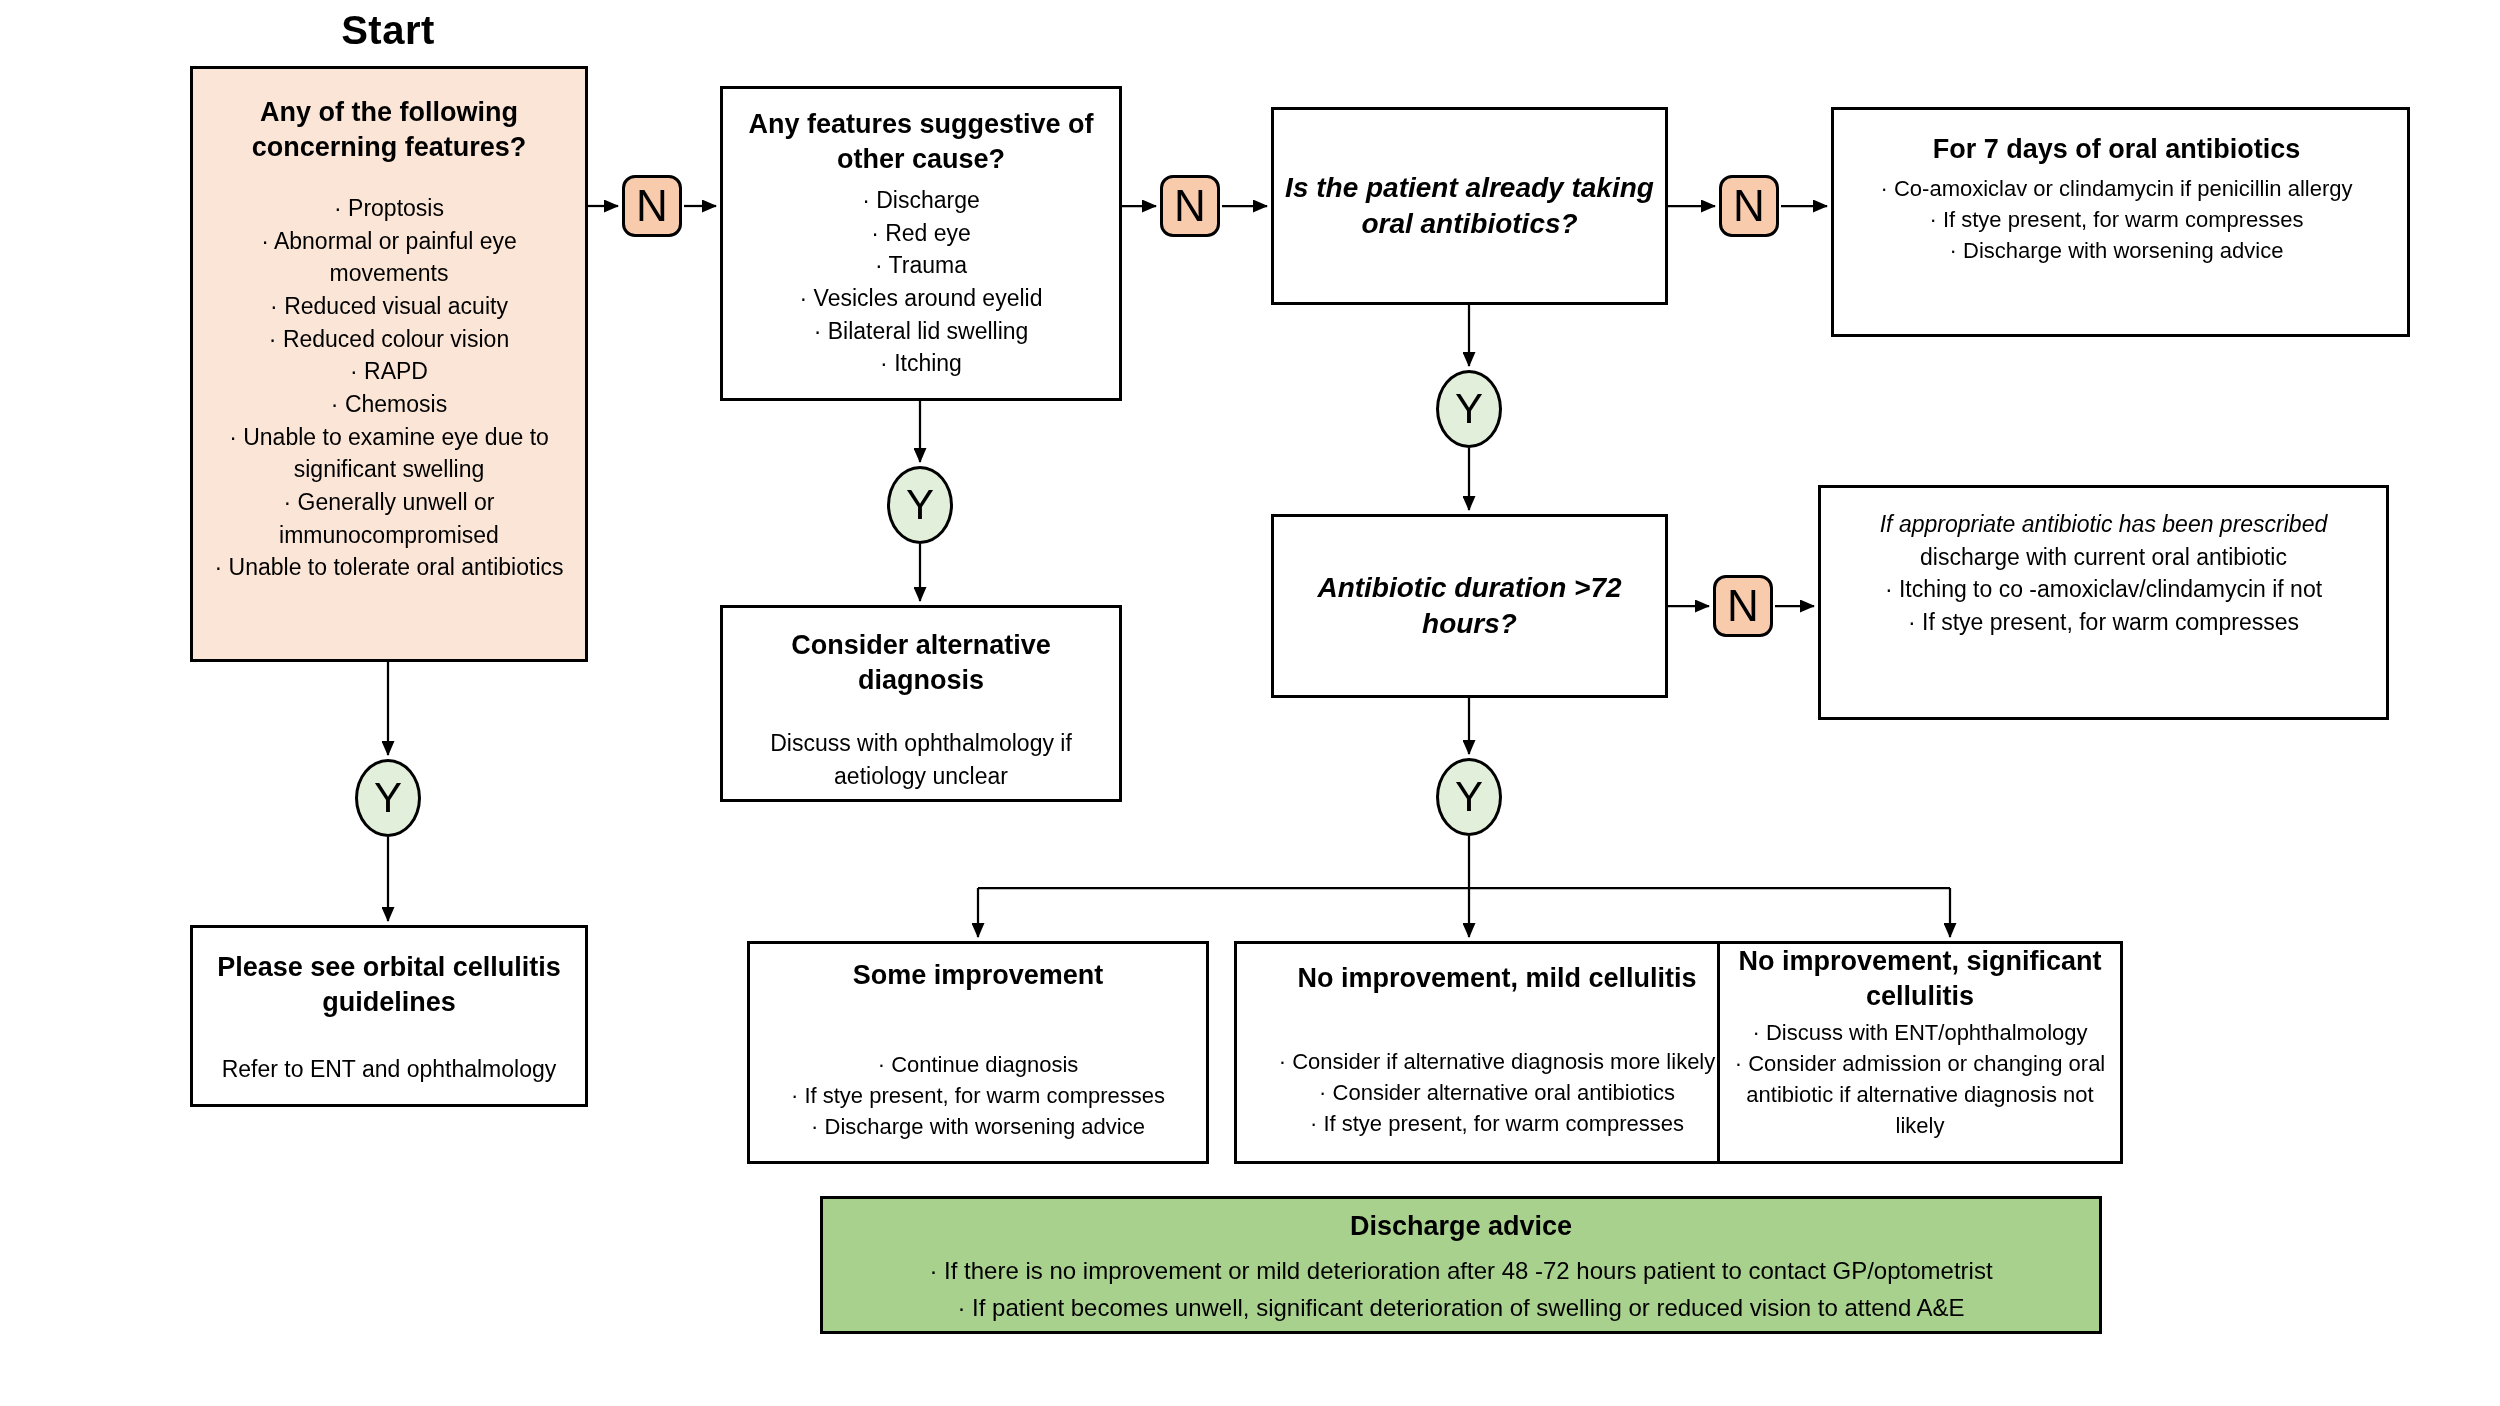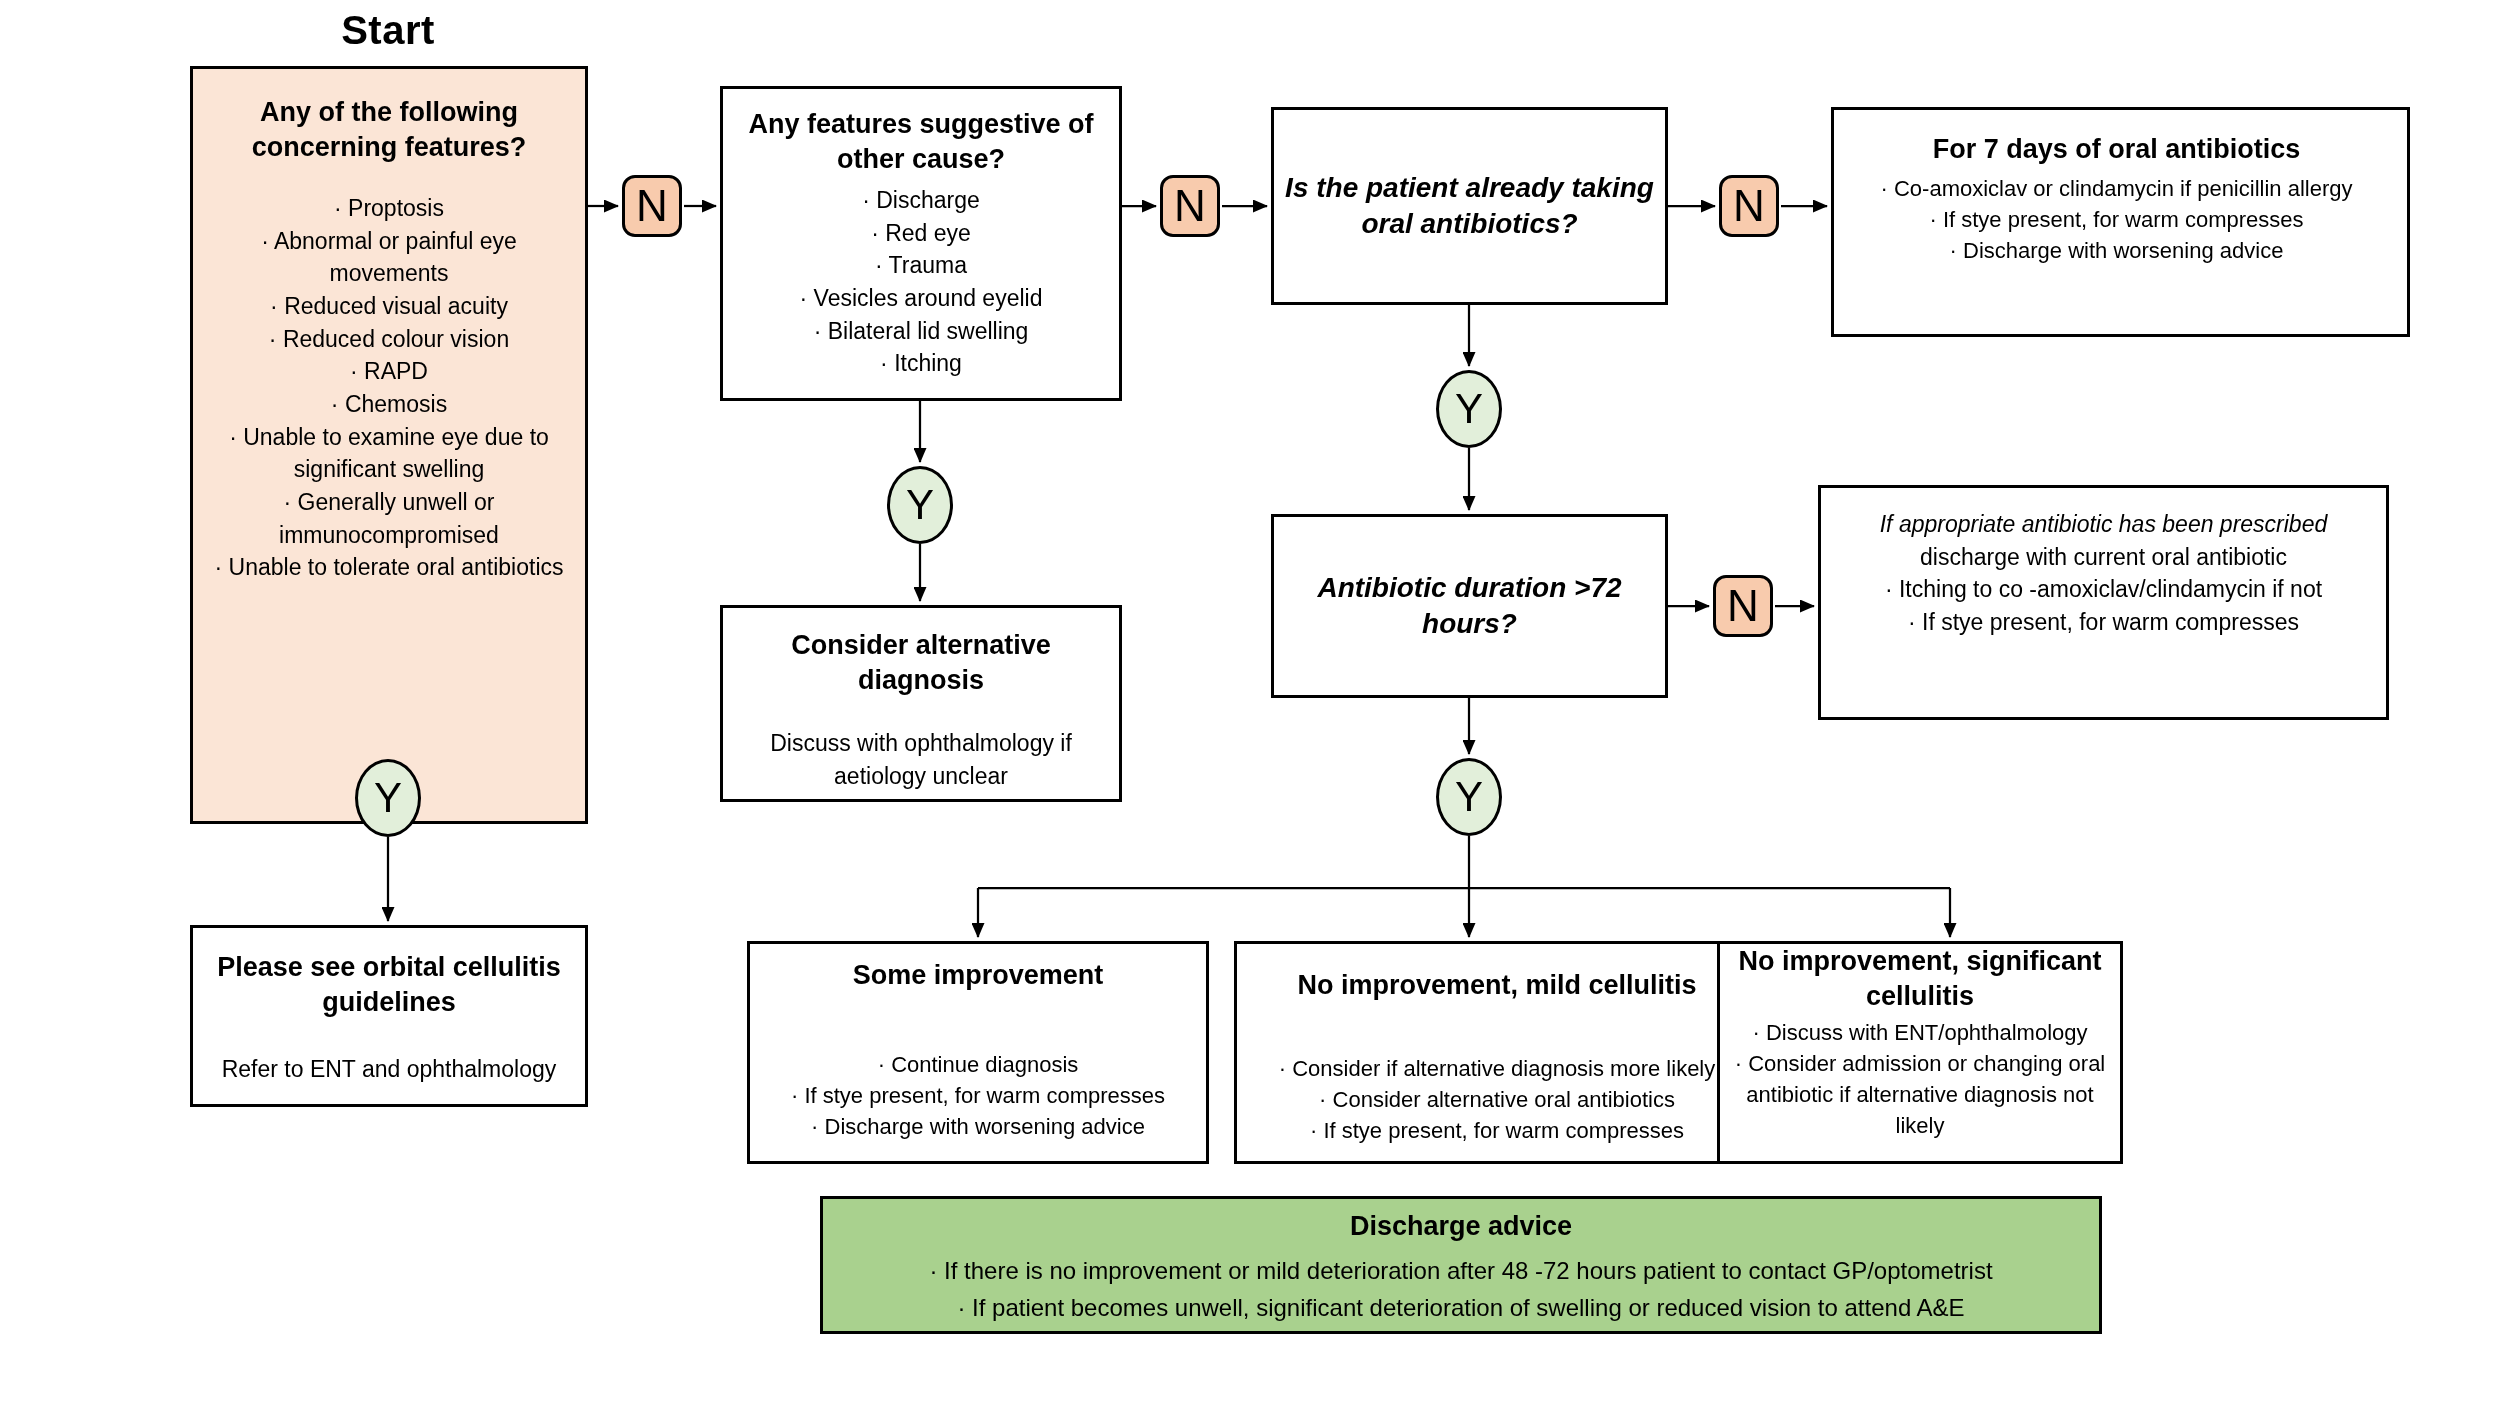--- a/index.html
+++ b/index.html
@@ -14,36 +14,36 @@
   .node.greenfill { background:#A9D18E; }
   .node-title { font-weight:bold; font-size:27px; line-height:1.28; }
   .q-title { font-weight:bold; font-size:28px; line-height:1.3; }
   .body-text { font-size:23px; line-height:1.42; }
   .item { font-size:23px; line-height:1.42; }
   .items-sm .item { font-size:22px; line-height:1.41; }
   .lead-italic { font-style:italic; font-size:23px; line-height:1.42; }
   .lead-plain { font-size:23px; line-height:1.42; }
   .flex-center { display:flex; align-items:flex-end; justify-content:center; flex-direction:column;font-style:italic; }
 
-  #node-concerning { left:190px; top:66px; width:398px; height:758px; padding-top:26px; }
+  #node-concerning { left:190px; top:66px; width:398px; height:596px; padding-top:26px; }
   #node-concerning .node-title { margin-bottom:28px; }
   #node-other-cause { left:720px; top:86px; width:402px; height:315px; padding-top:18px; }
   #node-other-cause .node-title { margin-bottom:8px; }
   #node-already { left:1271px; top:107px; width:397px; height:198px; }
   #node-seven-days { left:1831px; top:107px; width:579px; height:230px; padding-top:22px; padding-left:8px; padding-right:16px; }
   #node-seven-days .node-title { margin-bottom:6px; }
   #node-duration { left:1271px; top:514px; width:397px; height:184px; }
   #node-appropriate { left:1818px; top:485px; width:571px; height:235px; padding-top:20px; }
   #node-alt { left:720px; top:605px; width:402px; height:197px; padding-top:20px; }
   #node-alt .node-title { margin-bottom:30px; }
   #node-orbital { left:190px; top:925px; width:398px; height:182px; padding-top:22px; }
   #node-orbital .node-title { margin-bottom:34px; }
   #node-some { left:747px; top:941px; width:462px; height:223px; padding-top:14px; }
   #node-some .node-title { margin-bottom:56px; }
-  #node-mild { left:1234px; top:941px; width:526px; height:223px; padding-top:24px; }
+  #node-mild { left:1234px; top:941px; width:526px; height:223px; padding-top:17px; }
   #node-mild .node-title { margin-bottom:50px; }
   #node-sig { left:1717px; top:941px; width:406px; height:223px; }
   #node-sig .node-title { margin-bottom:4px; }
   #node-discharge { left:820px; top:1196px; width:1282px; height:138px; padding-top:10px; }
   #node-discharge .node-title { margin-bottom:8px; }
   #node-discharge .item { font-size:24px; line-height:1.58; }
 
   .badge-n { position:absolute; width:60px; height:62px; box-sizing:border-box; border:3px solid #000;
              border-radius:13px; background:#F8CBAD; display:flex; align-items:center; justify-content:center;
              font-size:44px; }

